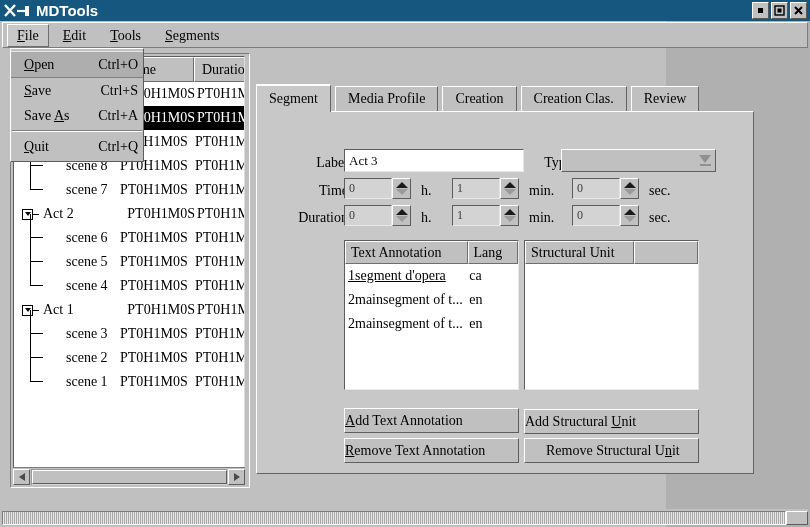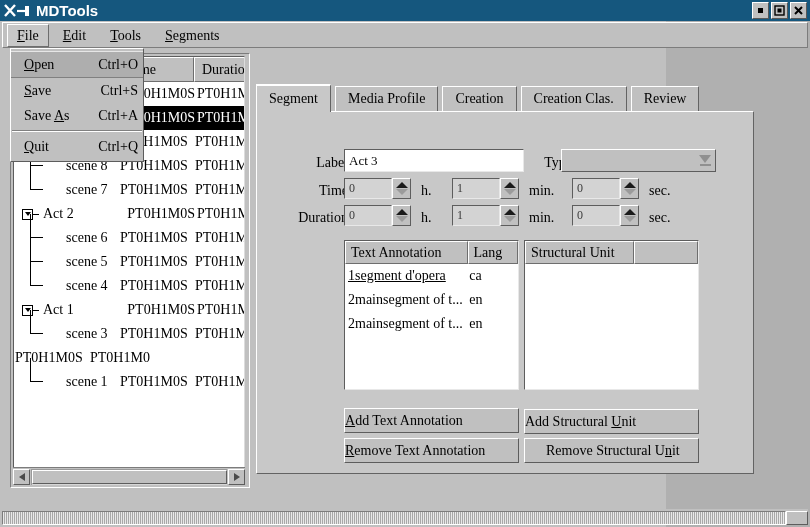--- a/index.html
+++ b/index.html
@@ -388,20 +388,24 @@
           </div>
           <div class="trow">
             <div class="tcol-label child">
               <span class="elbow"></span>
               <span class="node-txt">scene 3</span>
             </div>
             <div class="tcol-a" style="text-align: left; padding-right: 0px;">PT0H1M0S</div>
             <div class="tcol-b">PT0H1M0</div>
           </div>
           <div class="trow">
+            <div class="tcol-label child">
+              <span class="elbow"></span>
+              <span class="node-txt">scene 2</span>
+            </div>
             <div class="tcol-a" style="text-align: left; padding-right: 0px;">PT0H1M0S</div>
             <div class="tcol-b">PT0H1M0</div>
           </div>
           <div class="trow">
             <div class="tcol-label child">
               <span class="elbow last"></span>
               <span class="node-txt">scene 1</span>
             </div>
             <div class="tcol-a" style="text-align: left; padding-right: 0px;">PT0H1M0S</div>
             <div class="tcol-b">PT0H1M0</div>

